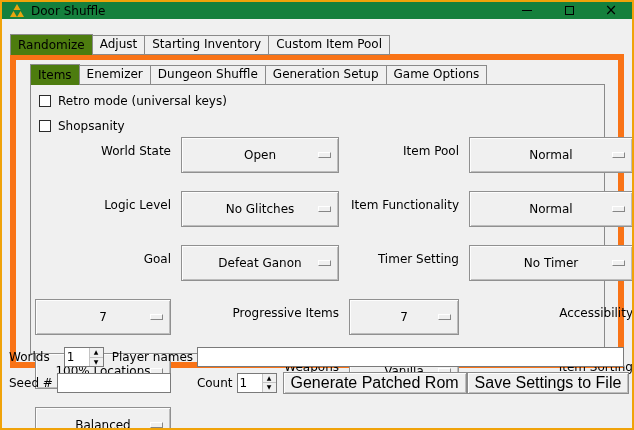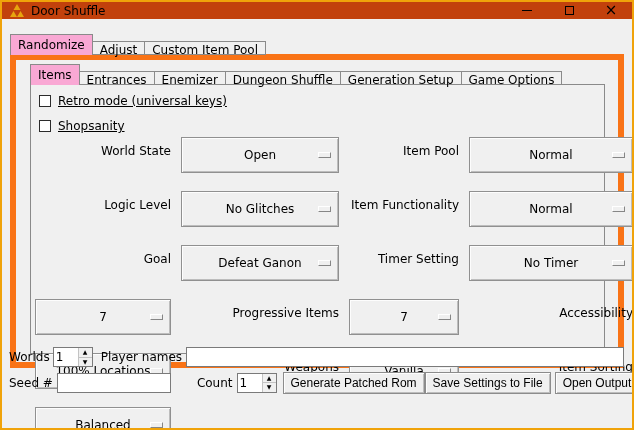--- a/index.html
+++ b/index.html
@@ -2,52 +2,52 @@
 <html><head>
 <meta charset="utf-8">
 <style>
   * { margin:0; padding:0; box-sizing:border-box; }
   body { background:#ffffff; font-family:"DejaVu Sans", sans-serif; }
   .window {
     position:relative; width:634px; height:430px;
     border:2px solid #f0a30a; background:#f0f0f0;
     font-size:12px; color:#000; overflow:hidden;
   }
-  .titlebar { height:17px; background:#c2410c; display:flex; align-items:center; }
+  .titlebar { height:17px; background:#15803d; display:flex; align-items:center; }
   .app-icon { width:16px; height:16px; margin:0 6px 0 7px; display:flex; }
   .title-text { font-size:12px; }
   .win-controls { margin-left:auto; display:flex; height:100%; }
   .win-btn { width:42px; height:100%; display:flex; align-items:center; justify-content:center; cursor:default; }
   .glyph-min { display:block; width:10px; height:1px; background:#000; }
   .glyph-max { display:block; width:9px; height:9px; border:1px solid #000; }
   .glyph-close { font-size:15px; line-height:1; }
   .content { position:absolute; left:0; right:0; top:29px; bottom:0; background:#f0f0f0; }
 
   
   .tabs { position:absolute; display:flex; align-items:flex-end; height:21px; z-index:3; }
   .tabs-outer { left:8px; top:3px; }
   .tab {
-    height:14px; padding:1px 7px 2px; border:1px solid #8a8a8a; background:#f0f0f0;
+    height:20px; padding:1px 7px 2px; border:1px solid #8a8a8a; background:#f0f0f0;
     margin-right:-1px; white-space:nowrap; cursor:default;
   }
   .tab.selected {
-    height:21px; padding-top:3px; border-bottom:none; position:relative; z-index:4; background:#f9a8d4;
+    height:21px; padding-top:3px; border-bottom:none; position:relative; z-index:4; background:#4d7c0f;
   }
   .pane-outer {
     position:absolute; left:8px; right:8px; top:23px; bottom:60px;
     border:6px solid #f97316; background:#f0f0f0;
   }
   .tabs-inner { left:14px; top:4px; }
   .pane-inner {
     position:absolute; left:14px; right:13px; top:24px; bottom:8px;
     border:1px solid #8a8a8a; background:#f0f0f0;
   }
 
   
-  .cb-row { position:absolute; left:8px; display:flex; align-items:center; gap:7px; height:16px; cursor:default;text-decoration:underline; }
+  .cb-row { position:absolute; left:8px; display:flex; align-items:center; gap:7px; height:16px; cursor:default; }
   .cb-row.r1 { top:8px; }
   .cb-row.r2 { top:33px; }
   .cb-box { width:12px; height:12px; background:#fff; border:1px solid #2b2b2b; flex:0 0 auto; }
 
   
   .form {
     position:absolute; left:4px; top:44px;
     display:grid; grid-template-columns:136px 158px 110px 164px;
     column-gap:6px; row-gap:7px; align-items:center;gap:10px;
   }
@@ -82,23 +82,23 @@
   .spin-btns { display:flex; flex-direction:column; width:14px; border-left:1px solid #c3c3c3; }
   .spin-btn {
     flex:1; display:flex; align-items:center; justify-content:center;
     background:#f0f0f0; font-size:6px; line-height:1; cursor:default;
   }
   .spin-btn + .spin-btn { border-top:1px solid #c3c3c3; }
   .btn {
     height:22px; padding:0 7px; display:flex; align-items:center; white-space:nowrap;
     background:#f0f0f0; border:1px solid #8c8c8c;
     box-shadow: inset 1px 1px 0 #fdfdfd, inset -1px -1px 0 #bdbdbd;
-    font-size:12px; cursor:default;
-  }
-  .mr3 { margin-right:3px;text-align:right; } .mr4 { margin-right:4px; }
+    font-size:16px; cursor:default;
+  }
+  .mr3 { margin-right:14px;text-align:right; } .mr4 { margin-right:4px; }
   .ml6 { margin-left:6px; } .ml8 { margin-left:8px; } .ml10 { margin-left:26px; } .ml4 { margin-left:4px; }
   .grow { flex:1; }
   .seed-entry { width:114px; }
   .spacer { flex:1; }
 </style>
 </head>
 <body>
 
 <div class="window">
 
@@ -122,28 +122,28 @@
           <span class="glyph-close">×</span>
         </div>
     </div>
   </div>
 
   <div class="content">
 
     <div class="tabs tabs-outer">
       <span class="tab selected">Randomize</span>
       <span class="tab">Adjust</span>
+      <span class="tab">Starting Inventory</span>
       <span class="tab">Custom Item Pool</span>
     </div>
 
     <div class="pane-outer">
 
       <div class="tabs tabs-inner">
         <span class="tab selected">Items</span>
-        <span class="tab">Entrances</span>
         <span class="tab">Enemizer</span>
         <span class="tab">Dungeon Shuffle</span>
         <span class="tab">Generation Setup</span>
         <span class="tab">Game Options</span>
       </div>
 
       <div class="pane-inner">
 
         <div class="cb-row r1">
           <span class="cb-box"></span>

